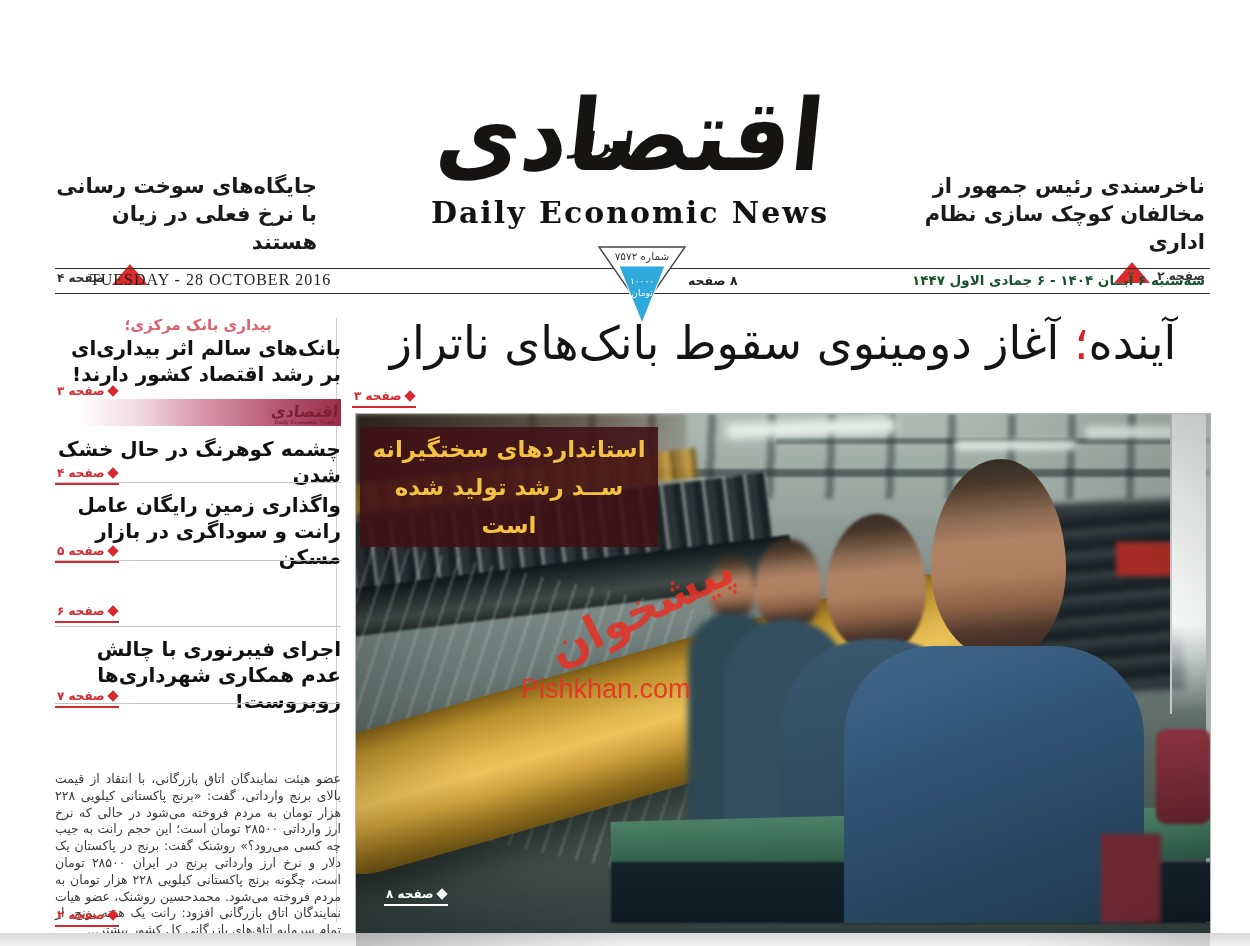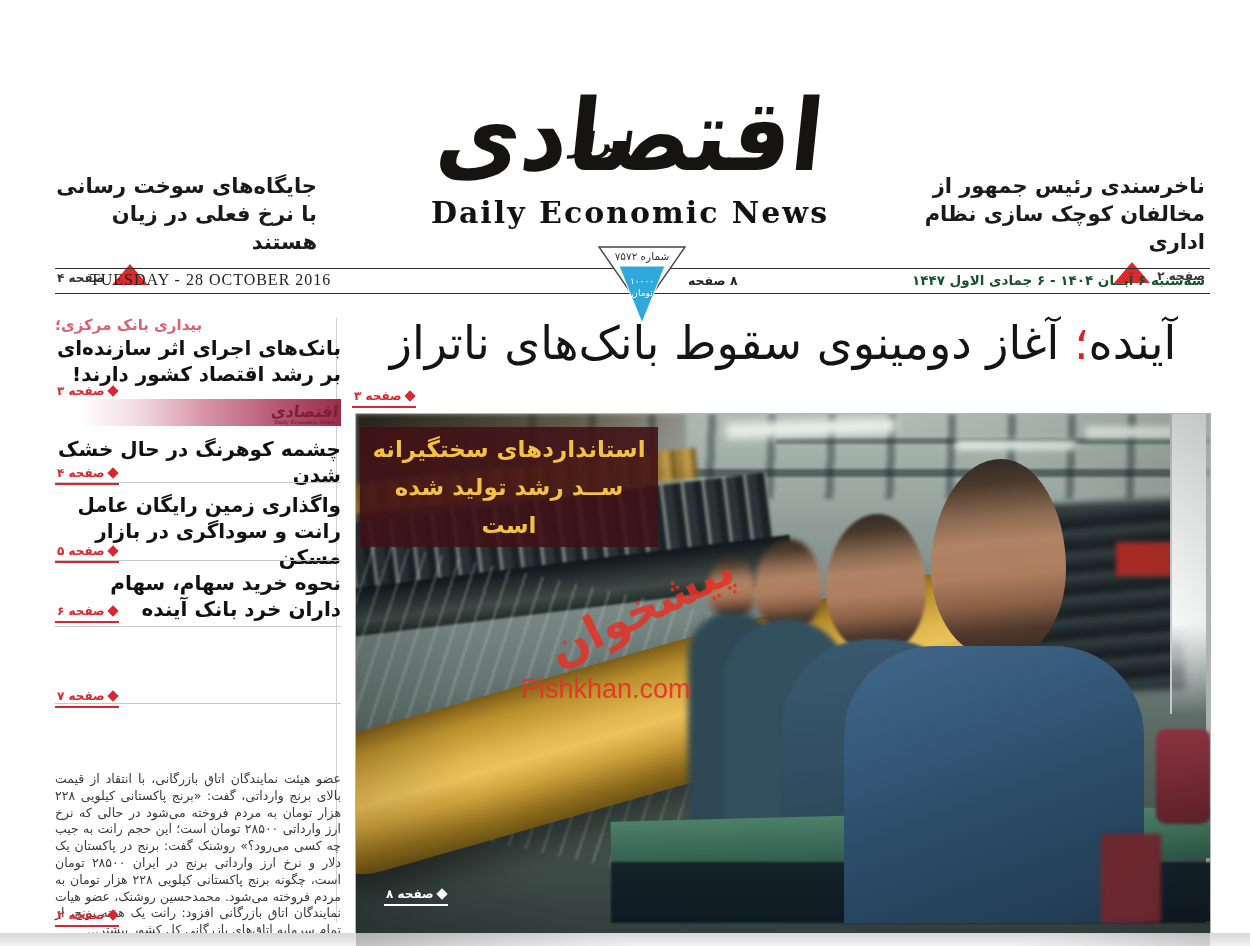--- a/index.html
+++ b/index.html
@@ -44,21 +44,21 @@
   .plabel { display:inline-flex; align-items:center; gap:4px;
             border-bottom:2px solid #d7282f; padding:0 2px 3px 2px; }
   .plabel .txt { font-size:12px; font-weight:bold; color:#d7282f; }
   .plabel .dia { width:8px; height:8px; background:#d7282f; transform:rotate(45deg); }
   .plabel.white { border-color:#fff; }
   .plabel.white .txt { color:#fff; }
   .plabel.white .dia { background:#fff; }
 
   
   .sidebar { left:55px; top:0; width:286px; height:946px; }
-  .sb-kicker { font-size:15px; font-weight:bold; color:#de5f6e; text-align:left; }
+  .sb-kicker { font-size:15px; font-weight:bold; color:#de5f6e; text-align:center; }
   .sb-title  { font-size:20px; line-height:26px; font-weight:bold; color:#111; text-align:right; width:100%; }
   .sb-body   { font-size:12.5px; line-height:16.8px; color:#3a3a3a; text-align:justify; width:100%; }
   .sb-sep    { left:0; width:286px; border-top:1px solid #c8c8c8; }
   .banner    { left:0; top:399px; width:286px; height:27px;
                background:linear-gradient(to left,#9b2d49 0%,#b65675 22%,#d795aa 48%,#f2dde4 72%,#ffffff 92%); }
   .banner-logo { position:absolute; right:3px; bottom:1px; text-align:center; color:#7d1f38; line-height:1; }
   .banner-logo .l1 { font-size:16px; font-weight:bold; transform:skewX(-6deg); }
   .banner-logo .l2 { font-size:5px; font-weight:bold; font-family:"DejaVu Serif",serif; }
 
   
@@ -132,21 +132,21 @@
     <span class="txt fa">صفحه ۳</span>
     <span class="dia"></span>
   </span>
 </div>
 
 <div class="abs col-rule"></div>
 
 <div class="abs sidebar">
 
   <div class="abs fa sb-kicker" style="top:316px; width:286px;">بیداری بانک مرکزی؛</div>
-  <div class="abs fa sb-title" style="top:335px;">بانک‌های اجرای اثر سازنده‌ای بر رشد اقتصاد کشور دارند!</div>
+  <div class="abs fa sb-title" style="top:335px;">بانک‌های سالم اثر بیداری‌ای بر رشد اقتصاد کشور دارند!</div>
   <div class="abs" style="left:0; top:381px;">
     <span class="plabel">
       <span class="txt fa">صفحه ۳</span>
       <span class="dia"></span>
     </span>
   </div>
 
   <div class="abs banner">
     <div class="banner-logo">
       <div class="fa l1">اقتصادی</div>
@@ -165,29 +165,29 @@
 
   <div class="abs fa sb-title" style="top:492px;text-align:right;">واگذاری زمین رایگان عامل رانت و سوداگری در بازار مسکن</div>
   <div class="abs" style="left:0; top:541px;">
     <span class="plabel">
       <span class="txt fa">صفحه ۵</span>
       <span class="dia"></span>
     </span>
   </div>
   <div class="abs sb-sep" style="top:560px;"></div>
 
-  <div class="abs fa sb-title" style="top:570px;">نحوه خرید سهام، سهام داران خرد بانک آینده</div>
   <div class="abs" style="left:0; top:601px;">
     <span class="plabel">
       <span class="txt fa">صفحه ۶</span>
       <span class="dia"></span>
     </span>
   </div>
   <div class="abs sb-sep" style="top:626px;"></div>
 
+  <div class="abs fa sb-title" style="top:636px;">اجرای فیبرنوری با چالش عدم همکاری شهرداری‌ها روبروست!</div>
   <div class="abs" style="left:0; top:686px;">
     <span class="plabel">
       <span class="txt fa">صفحه ۷</span>
       <span class="dia"></span>
     </span>
   </div>
   <div class="abs sb-sep" style="top:703px;"></div>
 
   <div class="abs fa sb-body" style="top:771px;">عضو هیئت نمایندگان اتاق بازرگانی، با انتقاد از قیمت بالای برنج وارداتی، گفت: «برنج پاکستانی کیلویی ۲۲۸ هزار تومان به مردم فروخته می‌شود در حالی که نرخ ارز وارداتی ۲۸۵۰۰ تومان است؛ این حجم رانت به جیب چه کسی می‌رود؟» روشنک گفت: برنج در پاکستان یک دلار و نرخ ارز وارداتی برنج در ایران ۲۸۵۰۰ تومان است، چگونه برنج پاکستانی کیلویی ۲۲۸ هزار تومان به مردم فروخته می‌شود. محمدحسین روشنک، عضو هیات نمایندگان اتاق بازرگانی افزود: رانت یک هفته برنج، از تمام سرمایه اتاق‌های بازرگانی کل کشور بیشتر...</div>
   <div class="abs" style="left:0; top:905px;">

